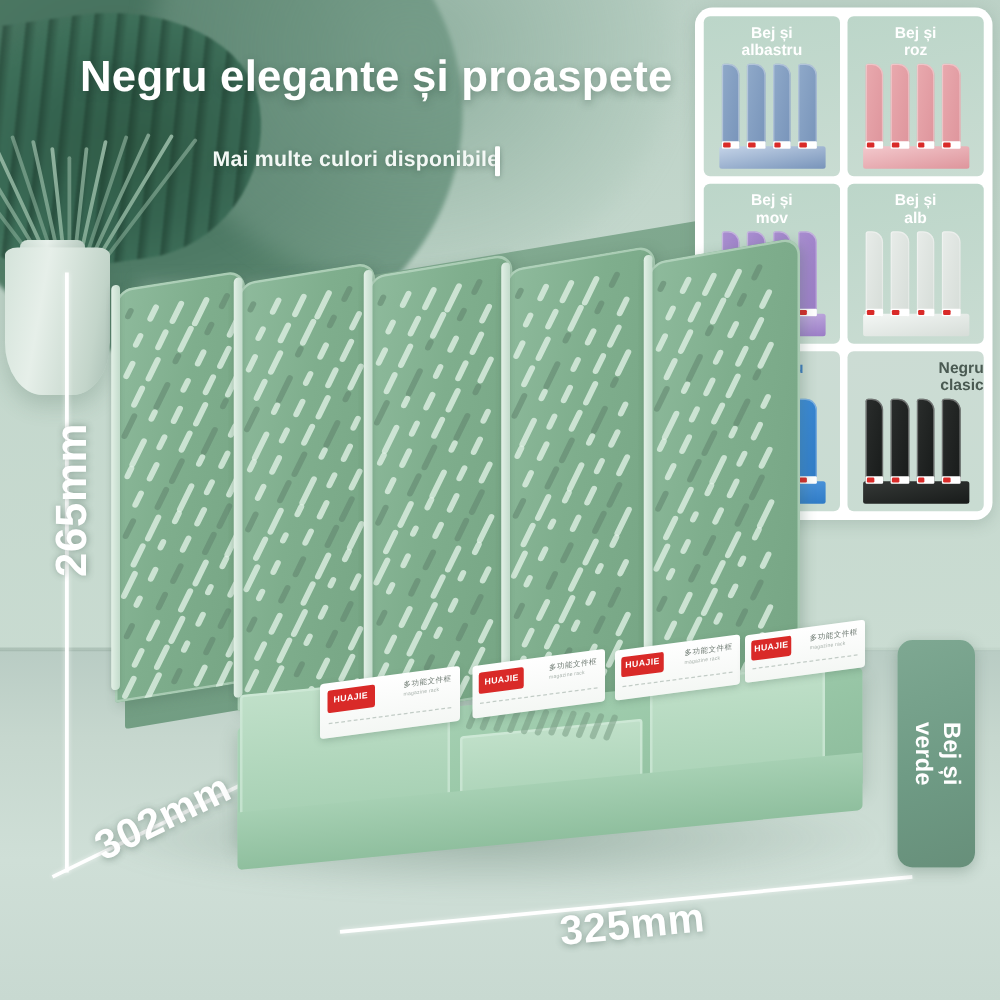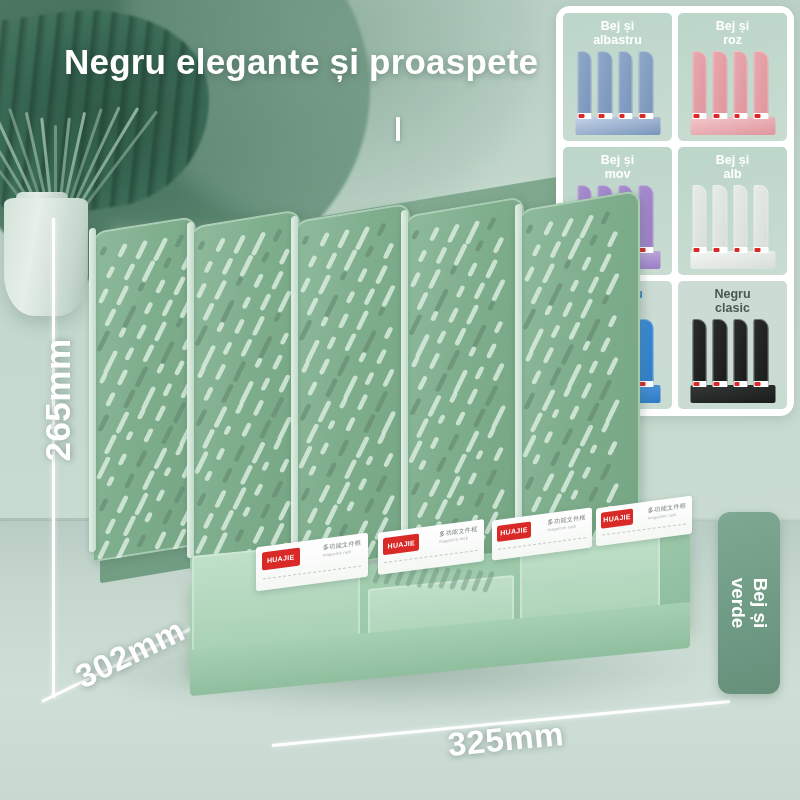--- a/index.html
+++ b/index.html
@@ -141,20 +141,21 @@
       <div class="blade" style="transform: rotate(24.8deg); height: 152px; opacity: 0.7;"></div>
       <div class="blade" style="transform: rotate(31deg); height: 160px; opacity: 0.85;"></div>
       <div class="blade" style="transform: rotate(37.2deg); height: 168px; opacity: 0.55;"></div>
     </div>
   <div class="vase-neck"></div>
   <div class="vase"></div>
   <div class="bg-desk"></div>
   <div class="desk-edge"></div>
 
   <div class="headline">Negru elegante și proaspete</div>
+  <div class="subline">Mai multe culori disponibile</div>
   <div class="sub-bar"></div>
 
   <div id="product">
     <div class="shadow-main"></div>
     <div class="back-slab"></div>
     <div id="panels">
         <div class="panel" style="left: 52px; top: 28px; width: 104px; height: 330px; transform: skewY(-9deg); border-radius: 14px 14px 2px 2px; z-index: 10;">
           <div class="perf">
             <div class="slot dark" style="width: 5px; height: 9px; left: 9px; top: 16px; transform: rotate(28deg);"></div>
             <div class="slot" style="width: 5px; height: 14px; left: 28px; top: 16px; transform: rotate(28deg);"></div>
@@ -749,21 +750,21 @@
           <div class="mtag" style="left: 51%;">
             <i></i>
           </div>
           <div class="mv" style="left: 75%; background: linear-gradient(100deg, rgb(63, 143, 220), rgb(47, 123, 198)); box-shadow: rgba(255, 255, 255, 0.35) 0px 0px 0px 1px inset;"></div>
           <div class="mtag" style="left: 75%;">
             <i></i>
           </div>
         </div>
       </div>
       <div class="sw" style="background: linear-gradient(170deg, rgb(204, 220, 212), rgb(201, 220, 210));">
-        <div class="cap" style="color: rgb(74, 90, 82);">Negru
+        <div class="cap" style="color: rgb(74, 90, 82); text-align: right;">Negru
 clasic</div>
         <div class="mini">
           <div class="mbase" style="background: linear-gradient(170deg, rgb(53, 57, 55), rgb(24, 27, 26));"></div>
           <div class="mv" style="left: 3%; background: linear-gradient(100deg, rgb(42, 45, 44), rgb(24, 27, 26)); box-shadow: rgba(255, 255, 255, 0.35) 0px 0px 0px 1px inset;"></div>
           <div class="mtag" style="left: 3%;">
             <i></i>
           </div>
           <div class="mv" style="left: 27%; background: linear-gradient(100deg, rgb(42, 45, 44), rgb(24, 27, 26)); box-shadow: rgba(255, 255, 255, 0.35) 0px 0px 0px 1px inset;"></div>
           <div class="mtag" style="left: 27%;">
             <i></i>

